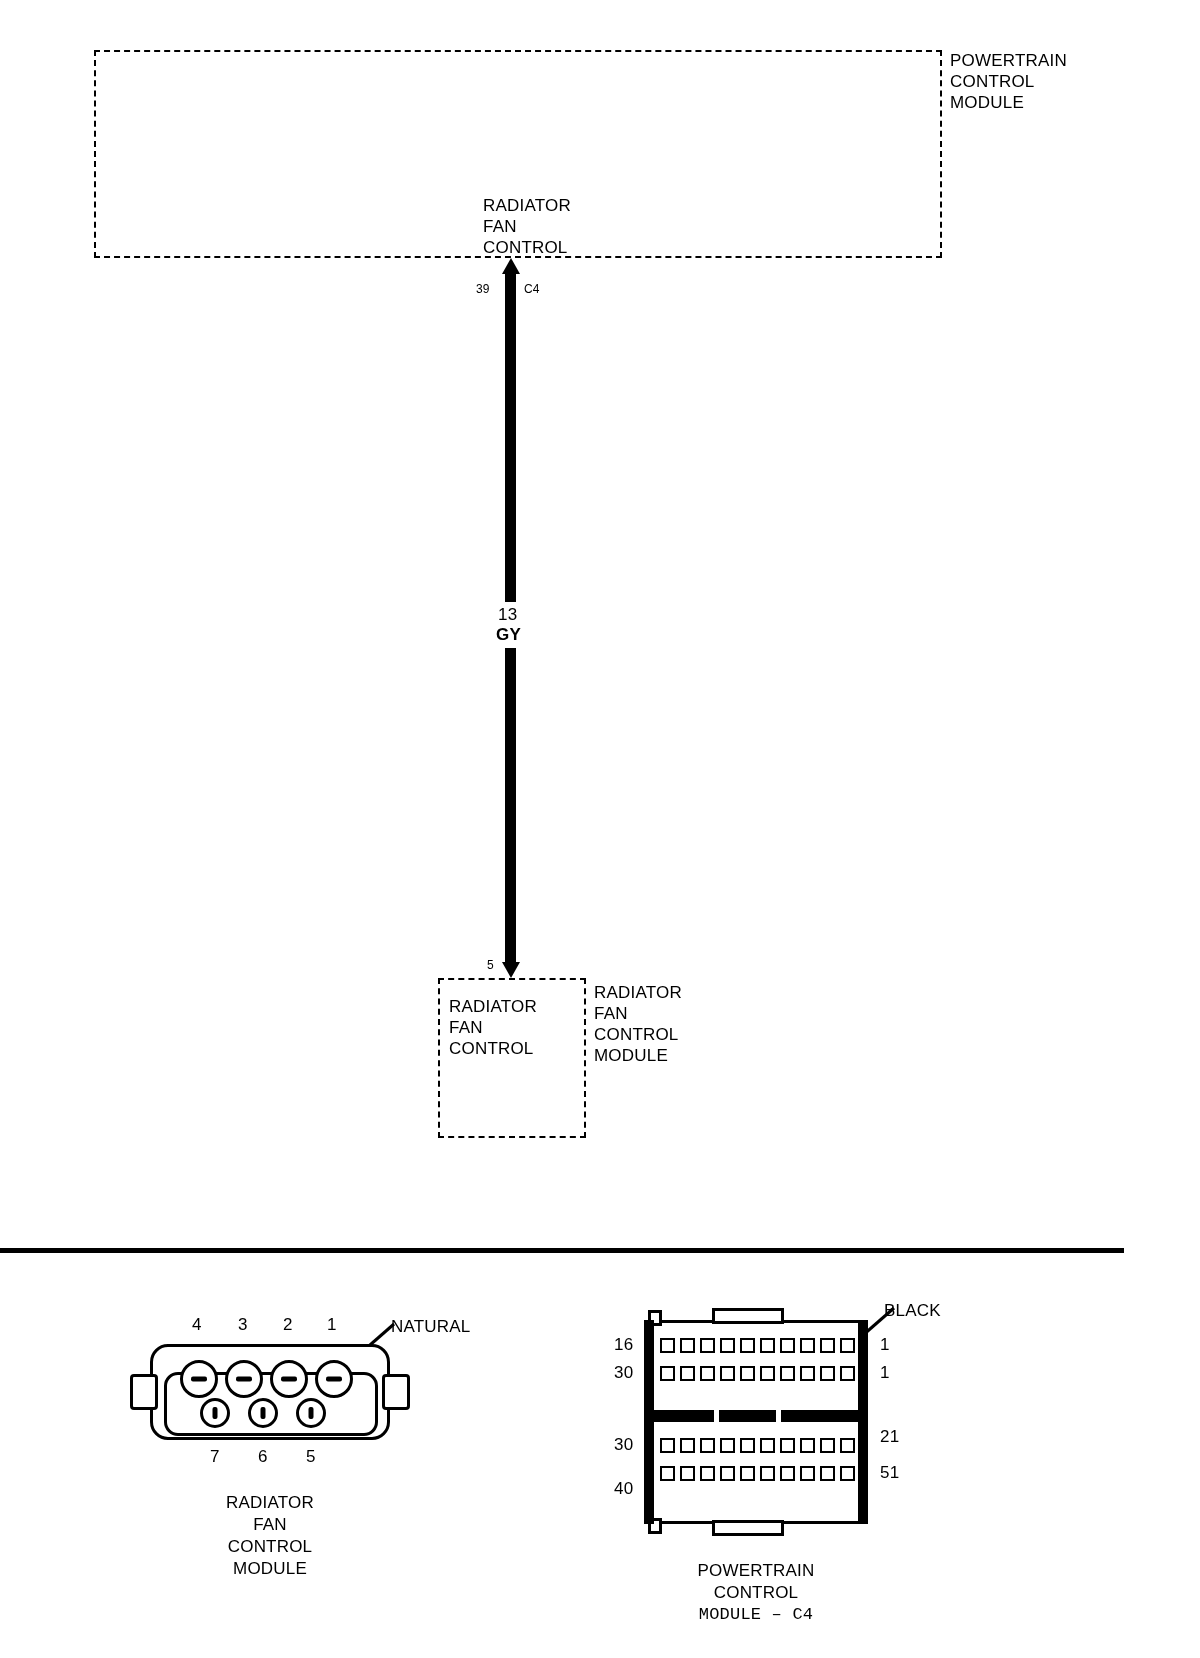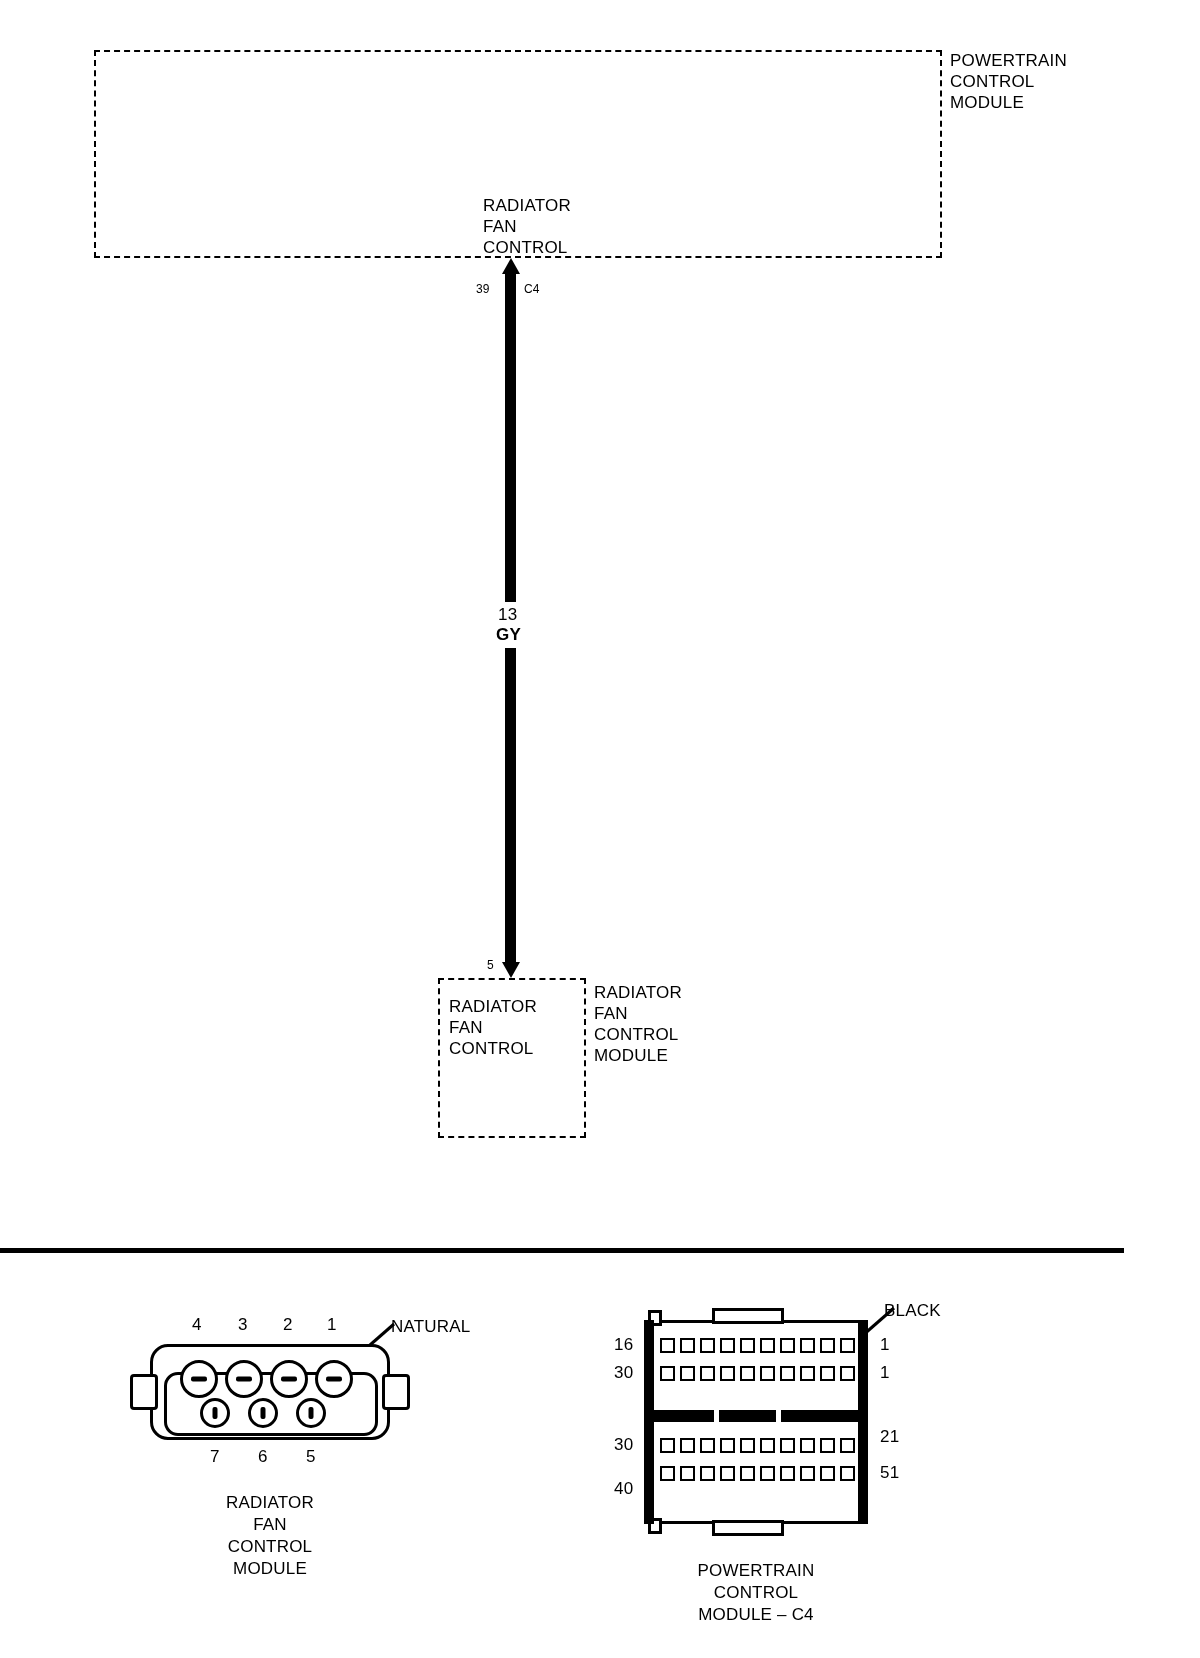--- a/index.html
+++ b/index.html
@@ -323,16 +323,16 @@
     <div class="lbl" style="left:14px; top:148px;">30</div>
     <div class="lbl" style="left:14px; top:176px;margin-top:16px;">40</div>
 
     <div class="lbl" style="left:280px; top:48px;">1</div>
     <div class="lbl" style="left:280px; top:76px;">1</div>
     <div class="lbl" style="left:280px; top:140px;">21</div>
     <div class="lbl" style="left:280px; top:176px;">51</div>
 
     <div class="lbl center" style="left:56px; top:274px; width:200px;">POWERTRAIN</div>
     <div class="lbl center" style="left:56px; top:296px; width:200px;">CONTROL</div>
-    <div class="lbl center" style="left:56px; top:318px; width:200px;">MODULE – C4</div>
+    <div class="lbl center" style="left:56px; top:318px; width:200px;font-family:Liberation Mono, monospace;">MODULE – C4</div>
   </div>
 
 </div>
 
 </body></html>

